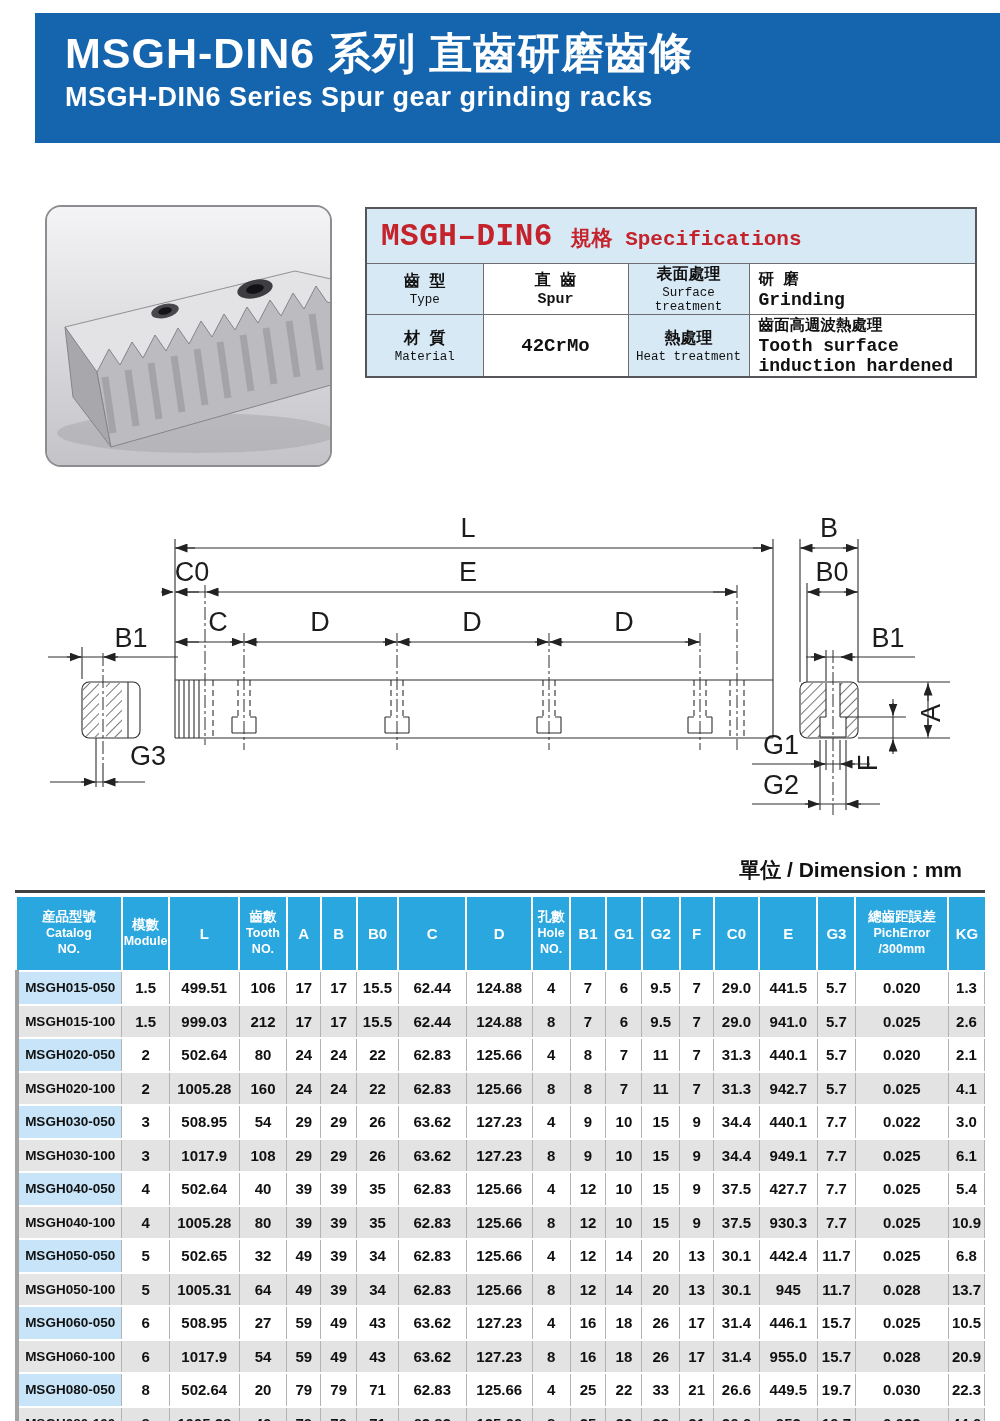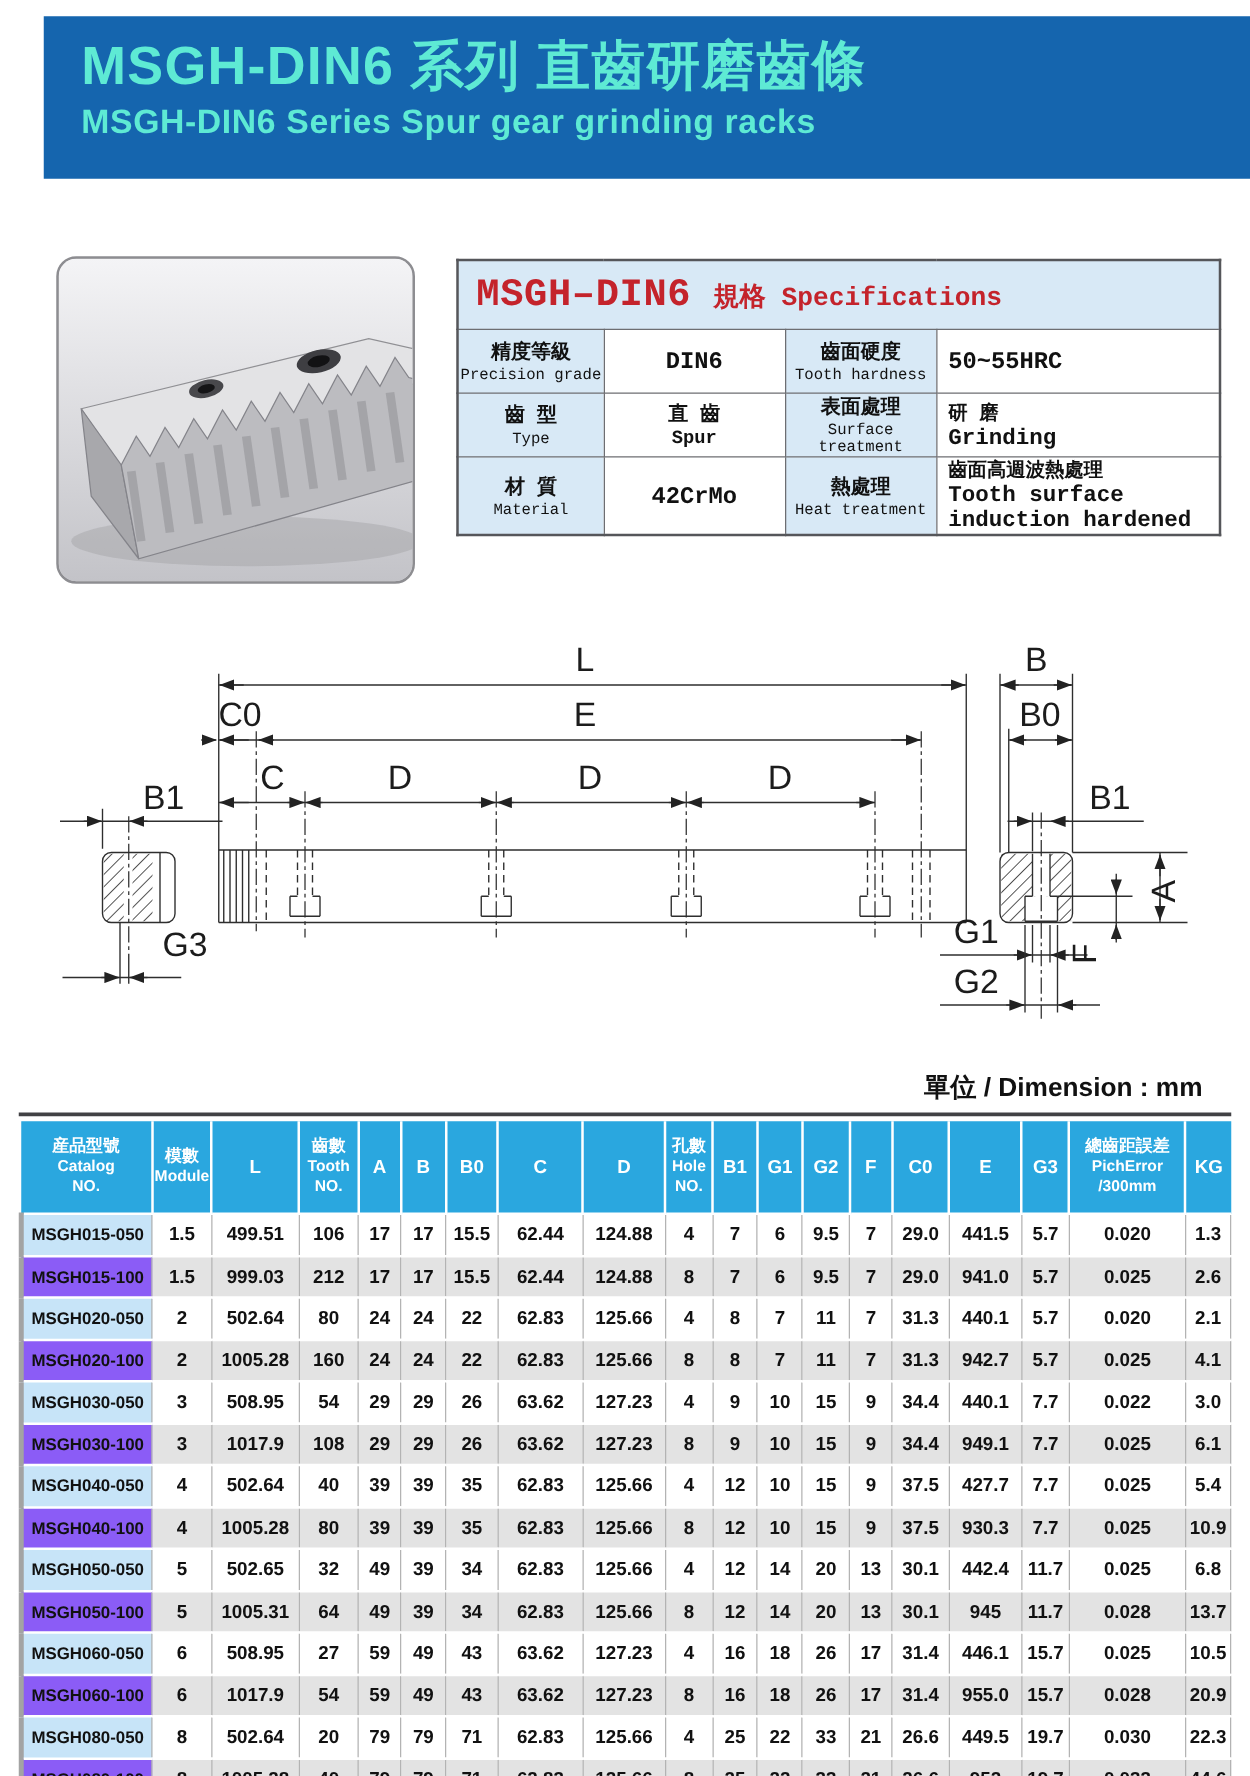--- a/index.html
+++ b/index.html
@@ -1,20 +1,20 @@
 <!DOCTYPE html>
 <html><head>
 <meta charset="utf-8">
 <style>
   html,body{margin:0;padding:0;background:#fff;}
   .page{position:relative;width:1000px;height:1421px;background:#fff;overflow:hidden;
         font-family:"Liberation Sans", sans-serif;color:#111;}
 
   
-  .banner{position:absolute;left:35px;top:13px;right:0;height:130px;background:#1565AE;color:#5eead4;}
+  .banner{position:absolute;left:35px;top:13px;right:0;height:130px;background:#1565AE;color:#ffffff;}
   .banner .t1{margin:16px 0 0 30px;font-size:43px;font-weight:bold;letter-spacing:1px;line-height:1.15;}
   .banner .t2{margin:4px 0 0 30px;font-size:27px;font-weight:bold;letter-spacing:.5px;}
 
   
   .photo{position:absolute;left:45px;top:205px;width:283px;height:258px;border:2px solid #8d8d91;
          border-radius:16px;overflow:hidden;background:#dcdcde;}
   .photo svg{display:block;}
 
   
   .specwrap{position:absolute;left:365px;top:207px;width:610px;}
@@ -52,21 +52,21 @@
                 border-right:2px solid #fff;border-bottom:2px solid #fff;padding:4px 0;height:65px;}
   table.main th:last-child{border-right:none;}
   .h-zh{font-size:13.5px;font-weight:bold;line-height:1.25;}
   .h-en{font-size:12.5px;font-weight:bold;line-height:1.25;}
   .h-one{font-size:15px;font-weight:bold;}
   table.main td{height:29.5px;text-align:center;font-size:15px;font-weight:bold;
                 border-right:1px solid #b3b3b3;border-bottom:2px solid #fff;background:#fff;}
   table.main td:first-child{border-left:4px solid #a3a3a3;}
   table.main td.cat{background:#C7E4F8;font-size:13.5px;}
   table.main tr.alt td{background:#E3E3E3;}
-  table.main tr.alt td.cat{background:#8b5cf6;}
+  table.main tr.alt td.cat{background:#e5e5e5;}
   table.main tr:last-child td{border-bottom:1px solid #b3b3b3;}
 </style>
 </head>
 <body>
 
 <div class="page">
 
   <div class="banner">
     <div class="t1">MSGH-DIN6 系列 直齒研磨齒條</div>
     <div class="t2">MSGH-DIN6 Series Spur gear grinding racks</div>
@@ -113,36 +113,20 @@
           <col style="width:121px">
           <col style="width:227px">
         </colgroup>
       <tbody>
           <tr>
             <td class="title-cell" colspan="4">
         <span class="title-model">MSGH–DIN6</span>
         <span class="title-rest">規格 Specifications</span>
       </td>
           </tr>
-      <tr class="r1">
-        <td class="lab">
-              <div class="zh">精度等級</div>
-              <div class="en">Precision grade</div>
-            </td>
-        <td class="val">
-              <div class="l1">DIN6</div>
-            </td>
-        <td class="lab">
-              <div class="zh">齒面硬度</div>
-              <div class="en">Tooth hardness</div>
-            </td>
-        <td class="val2">
-              <div class="l1">50~55HRC</div>
-            </td>
-      </tr>
       <tr>
         <td class="lab">
               <div class="zh">齒 型</div>
               <div class="en">Type</div>
             </td>
         <td class="val">
               <div class="l1" style="font-size:16px">直 齒</div>
               <div class="l2">Spur</div>
             </td>
         <td class="lab">

